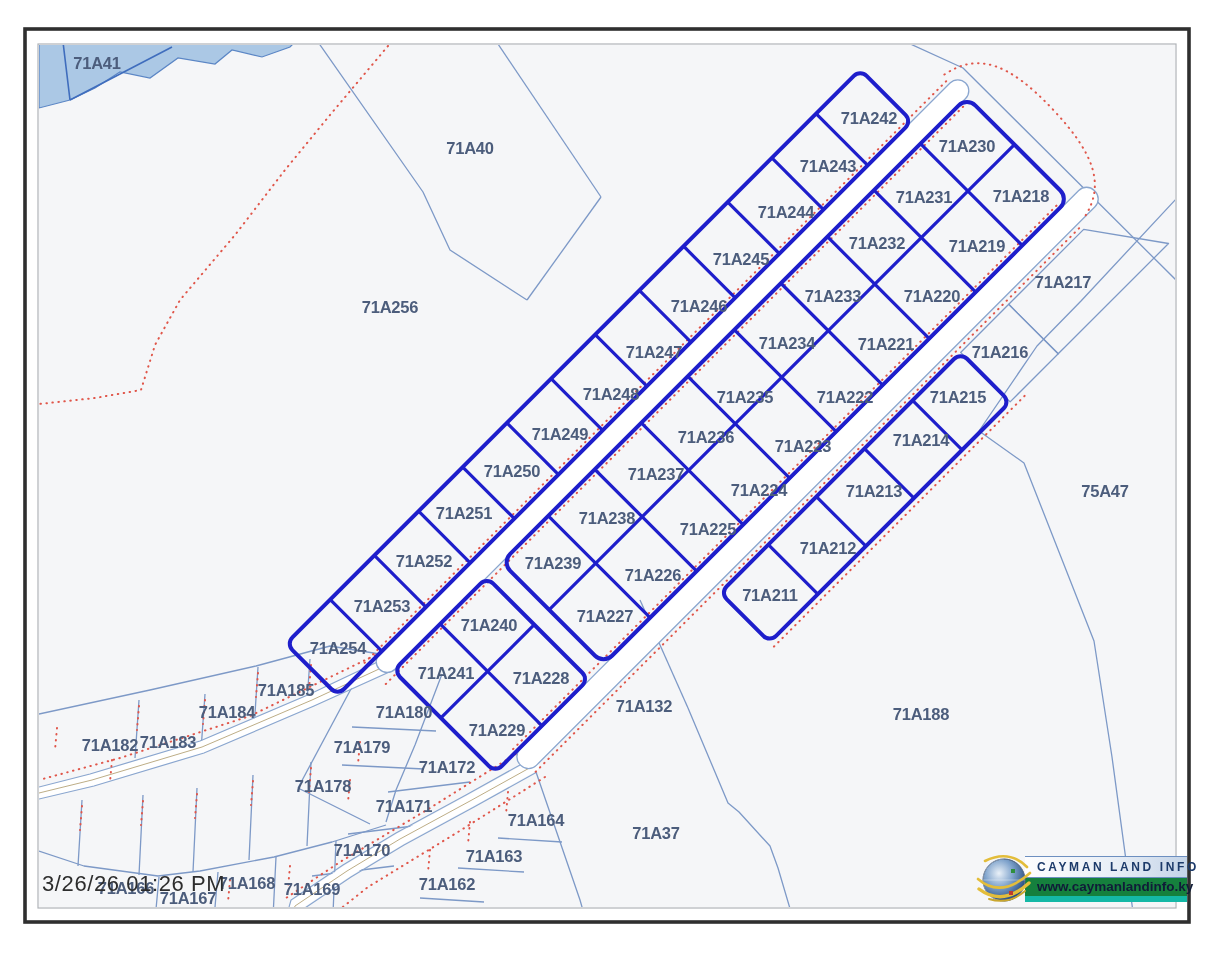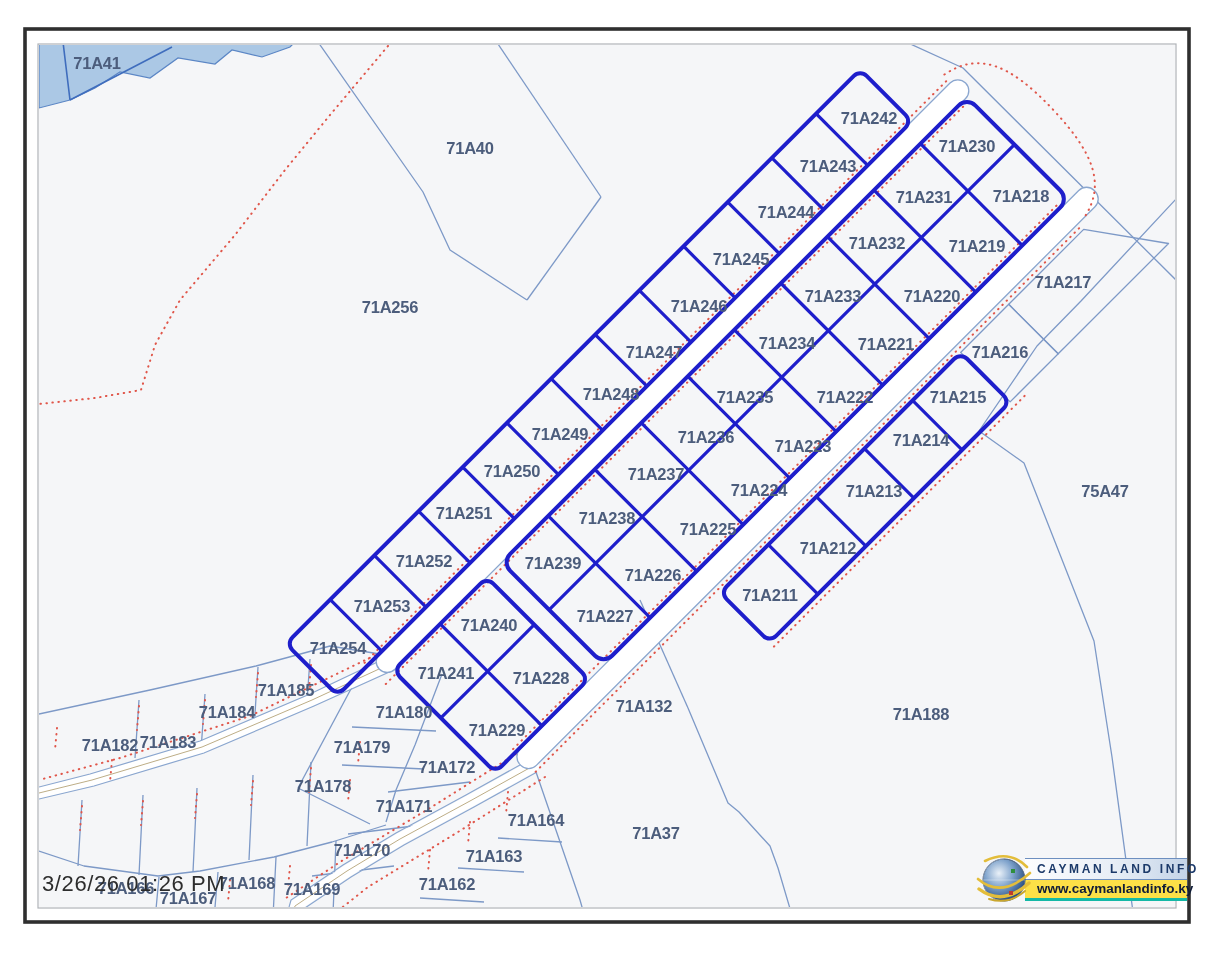--- a/index.html
+++ b/index.html
@@ -15,22 +15,22 @@
   .roadedge{stroke:#8aa6cf;stroke-width:1.2;fill:none;}
   .tan{stroke:#b5a478;stroke-width:0.9;fill:none;}
   .timestamp{position:absolute;left:42px;top:871px;font-size:22px;color:#2d2d2d;letter-spacing:0.6px;z-index:5;}
   .logo{position:absolute;left:975px;top:849px;display:flex;align-items:center;z-index:6;}
   .logo-globe{width:60px;height:60px;flex:0 0 auto;margin-right:-10px;position:relative;z-index:2;}
   .logo-text{display:flex;flex-direction:column;}
   .logo-banner{width:150px;height:20px;line-height:20px;padding-left:12px;
     background:linear-gradient(90deg,#fdfdfe 0%,#e8eef6 55%,#c4d4e8 100%);
     border-top:1.5px solid #6d8fc0;border-bottom:1px solid #6d8fc0;
     color:#1c3a6a;font-size:12px;font-weight:700;letter-spacing:2.6px;white-space:nowrap;}
-  .logo-url{width:150px;height:18px;line-height:18px;padding-left:12px;background:#fde047;
-    border-bottom:3px solid #14b8a6;color:#101c38;font-size:13.5px;font-weight:700;white-space:nowrap;}
+  .logo-url{width:150px;height:18px;line-height:18px;padding-left:12px;background:#15803d;
+    border-bottom:6px solid #14b8a6;color:#101c38;font-size:13.5px;font-weight:700;white-space:nowrap;}
 </style>
 </head>
 <body>
 
 
 
 <svg id="map-svg" width="1216" height="953" viewBox="0 0 1216 953" xmlns="http://www.w3.org/2000/svg">
   <defs>
     <clipPath id="mapclip">
         <rect x="39" y="45" width="1136" height="862"></rect>

